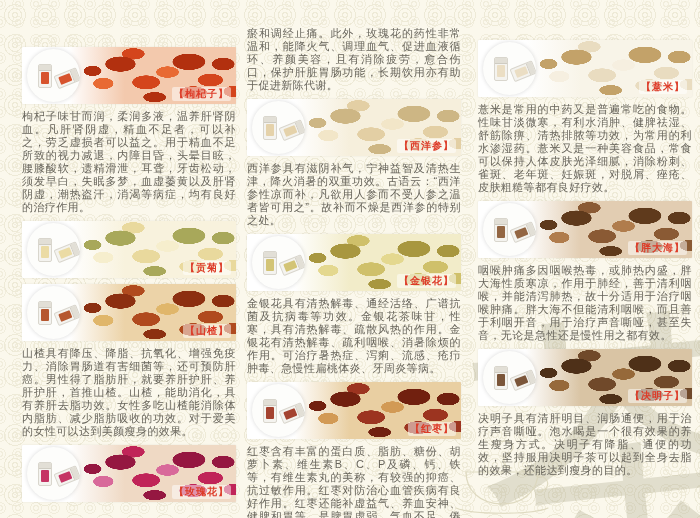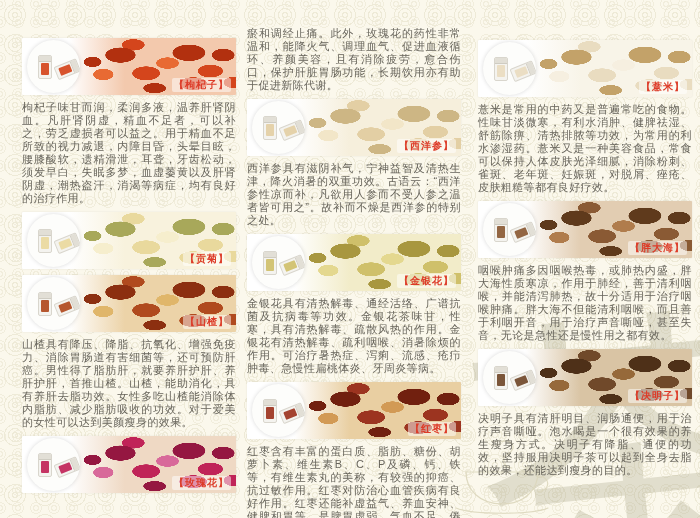--- a/index.html
+++ b/index.html
@@ -22,21 +22,21 @@
     position:absolute;right:-78px;bottom:-92px;
     font-family:"DejaVu Serif",serif;
     font-size:300px;line-height:1;
     color:rgba(164,162,132,.30);
     transform:rotate(-6deg);
     pointer-events:none;user-select:none;
   }
   .teacup{position:absolute;left:438px;top:438px;pointer-events:none;opacity:.9}
 
   .col{position:absolute;width:214px}
-  .col[data-col="left"]{left:22px;top:38px}
+  .col[data-col="left"]{left:22px;top:47px}
   .col[data-col="middle"]{left:247px;top:27px}
   .col[data-col="right"]{left:478px;top:40px}
 
   .photo{
     position:relative;height:57px;margin:0 0 6px;
     background:#fff;border-radius:1px;overflow:hidden;
     box-shadow:0 0 2px rgba(0,0,0,.10);
   }
   .inset{
     position:absolute;left:5px;top:2px;width:53px;height:53px;border-radius:50%;

